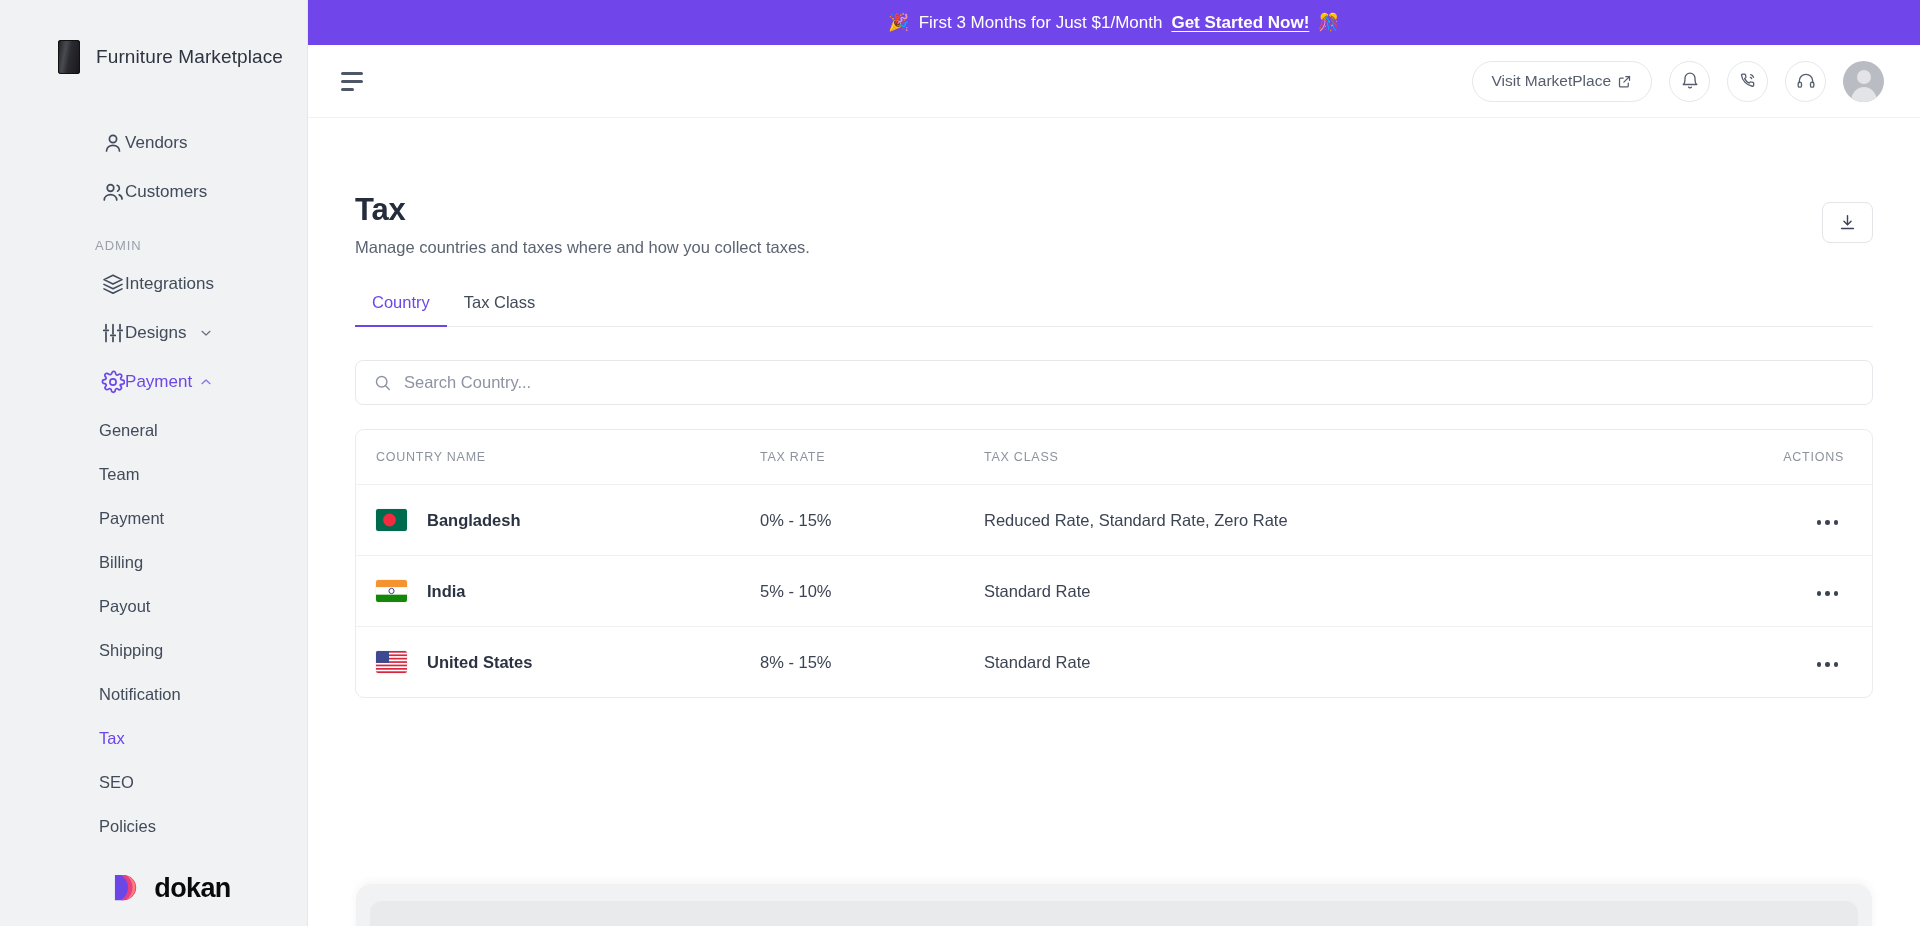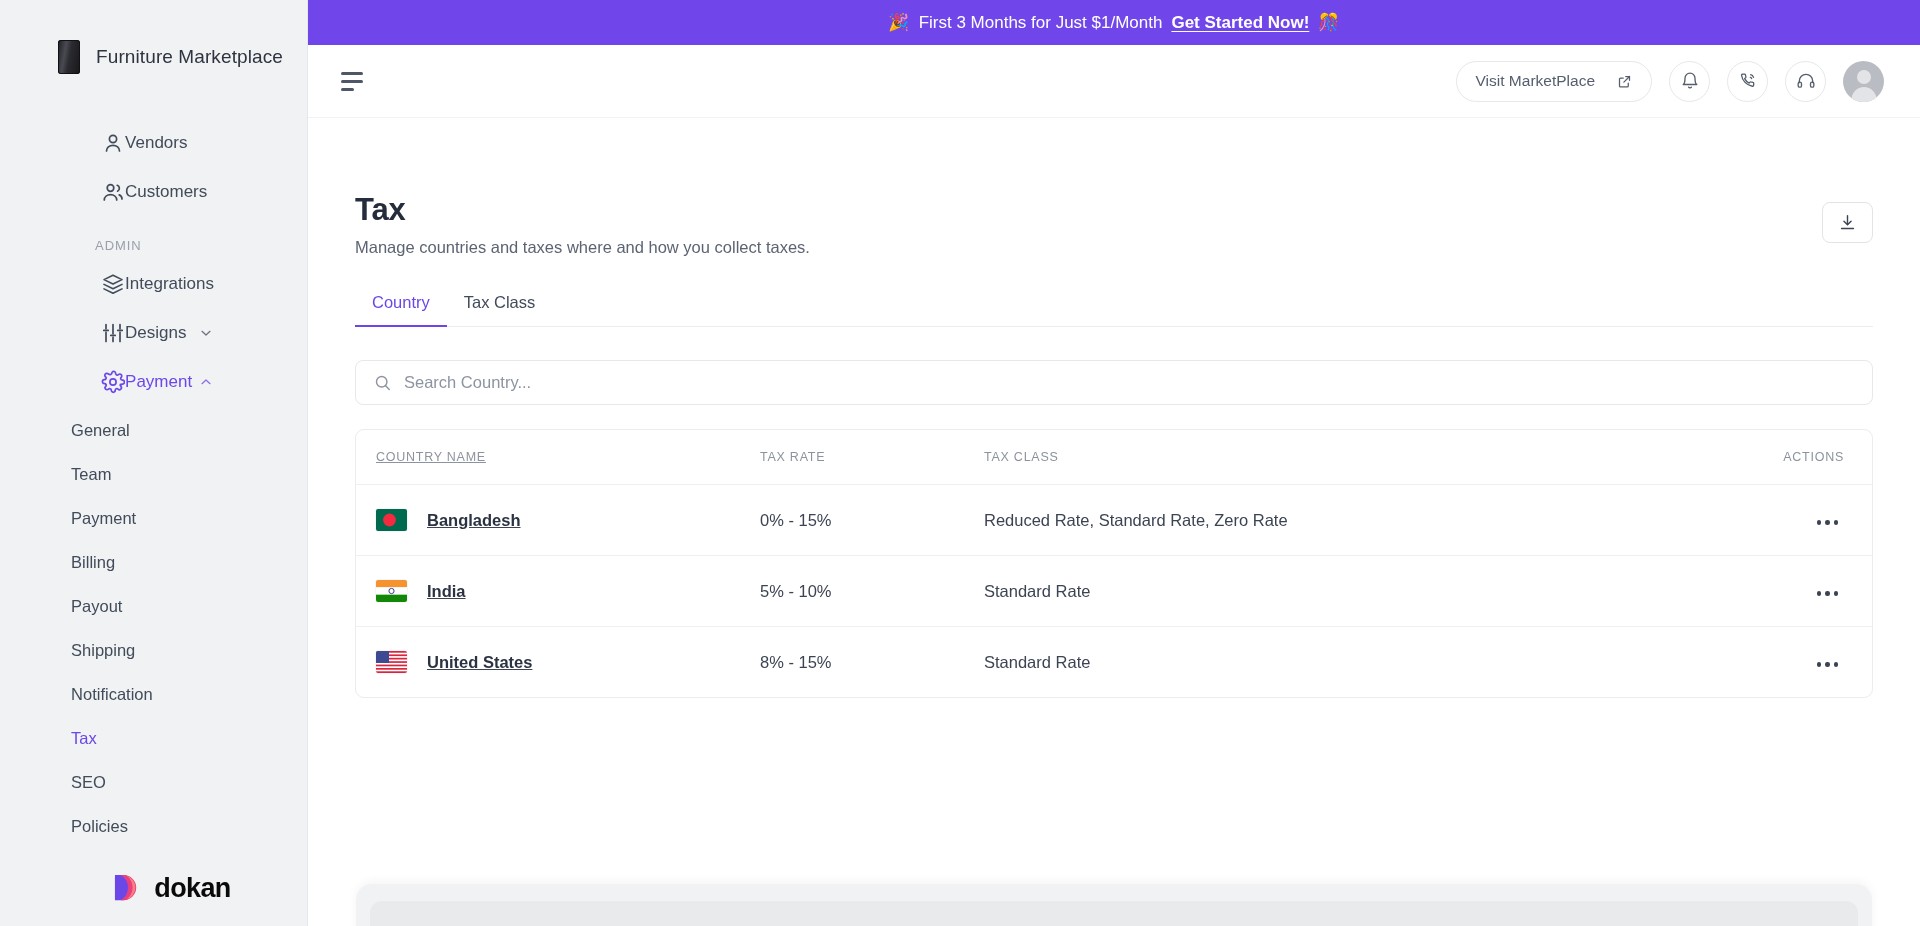--- a/index.html
+++ b/index.html
@@ -41,21 +41,21 @@
   .nav-section {
     padding: 22px 0 6px 24px; font-size: 13px; letter-spacing: .9px;
     color: #9aa0ab; text-transform: uppercase;
   }
   .ico { width: 24px; height: 24px; flex: 0 0 24px; display:block; }
   .chev { width: 16px; height: 16px; flex: 0 0 16px; opacity: .75; }
 
   .submenu { padding: 2px 0 0 0; }
   .submenu-item {
     height: 44px; display: flex; align-items: center;
-    font-size: 16.5px; color: #414b5a; cursor: pointer;
+    font-size: 16.5px; color: #414b5a; cursor: pointer; margin-left: 28px;
   }
   .submenu-item.active { color: #6c47e8; }
 
   .sidebar-footer { margin-top: auto; padding: 0 0 22px 36px; display: flex; align-items: center; gap: 11px; }
   .dokan-mark { width: 31px; height: 31px; position: relative; flex: 0 0 31px; }
   .dokan-word { font-size: 27px; font-weight: 700; color: #0a0a0a; letter-spacing: -.6px; }
 
   
   .main { flex: 1; min-width: 0; display: flex; flex-direction: column; background: #fff; position: relative; }
 
@@ -72,21 +72,21 @@
     border-bottom: 1px solid #f2f2f4;
   }
   .hamburger { width: 26px; cursor: pointer; display: flex; flex-direction: column; gap: 5px; }
   .hamburger i { display:block; height: 3px; border-radius: 2px; background: #4d5768; }
   .hamburger i:nth-child(1){ width: 22px; }
   .hamburger i:nth-child(2){ width: 22px; }
   .hamburger i:nth-child(3){ width: 13px; }
   .topbar-right { margin-left: auto; display: flex; align-items: center; gap: 17px; }
   .pill {
     height: 41px; padding: 0 19px; border: 1px solid #e6e7eb; border-radius: 22px;
-    display: flex; align-items: center; gap: 22px; font-size: 15.5px; color: #555e6d;
+    display: flex; align-items: center; gap: 6px; font-size: 15.5px; color: #555e6d;
     background: #fff; cursor: pointer;
   }
   .circle-btn {
     width: 41px; height: 41px; border-radius: 50%; border: 1px solid #e6e7eb;
     display: flex; align-items: center; justify-content: center; background: #fff; cursor: pointer;
   }
   .avatar {
     width: 41px; height: 41px; border-radius: 50%; background: #b9bcc2;
     overflow: hidden; position: relative; cursor: pointer; flex: 0 0 41px;
   }
@@ -131,21 +131,21 @@
 
   .table-card {
     margin-top: 24px; border: 1px solid #ececed; border-radius: 9px; overflow: hidden; background: #fff;
   }
   table { width: 100%; border-collapse: collapse; table-layout: fixed; }
   thead th {
     text-align: left; font-size: 12.5px; letter-spacing: .75px; color: #8d939e;
     font-weight: 400; padding: 20px 0 20px 0; text-transform: uppercase;
     border-bottom: 1px solid #f0f0f1;
   }
-  th.c-name, td.c-name { padding-left: 20px; width: 404px; text-decoration: underline; }
+  th.c-name, td.c-name { padding-left: 20px; width: 404px; }
   th.c-rate, td.c-rate { width: 224px; }
   th.c-class, td.c-class { width: auto; }
   th.c-act, td.c-act { width: 120px; text-align: right; padding-right: 28px; }
   tbody td { padding: 24px 0; border-bottom: 1px solid #f0f0f1; font-size: 16.5px; color: #3c4453; }
   tbody tr:last-child td { border-bottom: none; }
   .country-cell { display: flex; align-items: center; gap: 20px; }
   .country-name { font-weight: 700; color: #2b3342; }
   .flag { width: 31px; height: 22px; border-radius: 2px; overflow: hidden; flex: 0 0 31px; position: relative; box-shadow: 0 0 0 .5px rgba(0,0,0,.07); }
   .dots { display: inline-flex; gap: 4px; cursor: pointer; padding: 6px; }
   .dots i { width: 4.5px; height: 4.5px; border-radius: 50%; background: #3c4453; display: block; }

